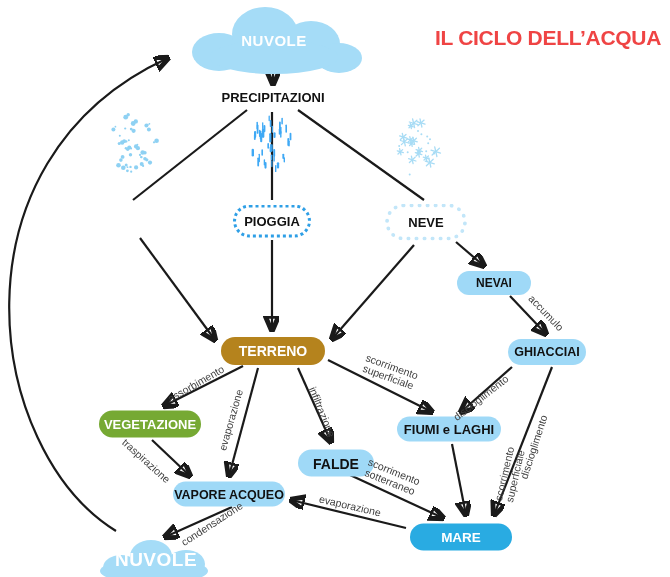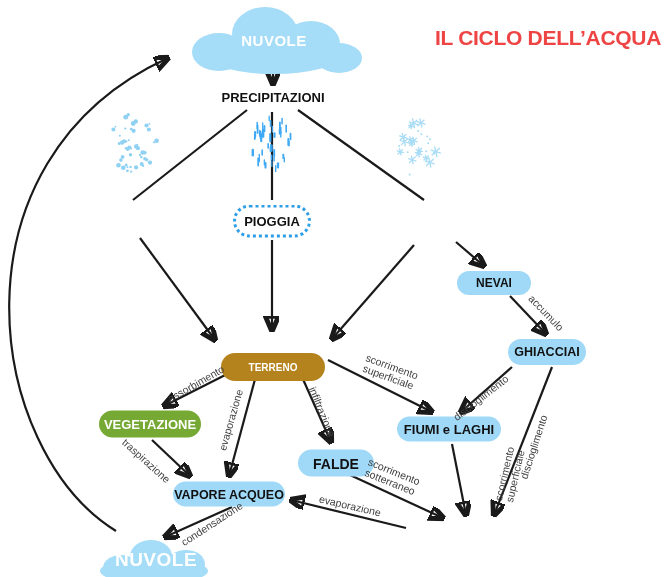--- a/index.html
+++ b/index.html
@@ -242,41 +242,47 @@
         <circle cx="34.2" cy="39.3" r="1" fill="#a8dcf5"></circle>
         <circle cx="42.1" cy="41.6" r="1" fill="#a8dcf5"></circle>
         <circle cx="18.9" cy="30.7" r="1" fill="#a8dcf5"></circle>
         <circle cx="36.2" cy="31.3" r="1" fill="#a8dcf5"></circle>
       </svg>
   </div>
 
   <div class="pill pill-pioggia" style="left:272px;top:221px;width:78px;height:33px;font-size:13px;">
     <span>PIOGGIA</span>
   </div>
+  <div class="pill pill-neve" style="left:426px;top:222px;width:82px;height:37px;font-size:13px;">
+    <span>NEVE</span>
+  </div>
 
   <div class="pill solid" style="left:494px;top:283px;width:74px;height:24px;font-size:12px;">
     <span>NEVAI</span>
   </div>
   <div class="pill solid" style="left:547px;top:352px;width:78px;height:26px;font-size:12.5px;">
     <span>GHIACCIAI</span>
   </div>
-  <div class="pill white" style="left:273px;top:351px;width:104px;height:28px;font-size:10px;background:var(--terrain);margin-top:16px;">
+  <div class="pill white" style="left:273px;top:351px;width:104px;height:28px;font-size:14px;background:var(--terrain);">
     <span>TERRENO</span>
   </div>
   <div class="pill white" style="left:150px;top:424px;width:102px;height:27px;font-size:13px;background:var(--veg);justify-content:center;">
     <span>VEGETAZIONE</span>
   </div>
   <div class="pill solid" style="left:449px;top:429px;width:104px;height:25px;font-size:13px;">
     <span>FIUMI e LAGHI</span>
   </div>
   <div class="pill solid" style="left:336px;top:463px;width:76px;height:27px;font-size:14px;">
     <span>FALDE</span>
   </div>
   <div class="pill solid" style="left:229px;top:494px;width:112px;height:25px;font-size:12.5px;">
     <span>VAPORE ACQUEO</span>
+  </div>
+  <div class="pill white" style="left:461px;top:537px;width:102px;height:27px;font-size:13.5px;background:var(--sea);">
+    <span>MARE</span>
   </div>
 
   <div class="cloud" style="left:93px;top:538px;width:126px;height:48px;">
     <svg width="126" height="48" viewBox="0 0 126 48">
       <g fill="var(--cloud)">
         <ellipse cx="28" cy="30" rx="18" ry="13"></ellipse>
         <ellipse cx="58" cy="18" rx="21" ry="16"></ellipse>
         <ellipse cx="93" cy="26" rx="19" ry="14"></ellipse>
         <ellipse cx="61" cy="33" rx="54" ry="13"></ellipse>
       </g>

